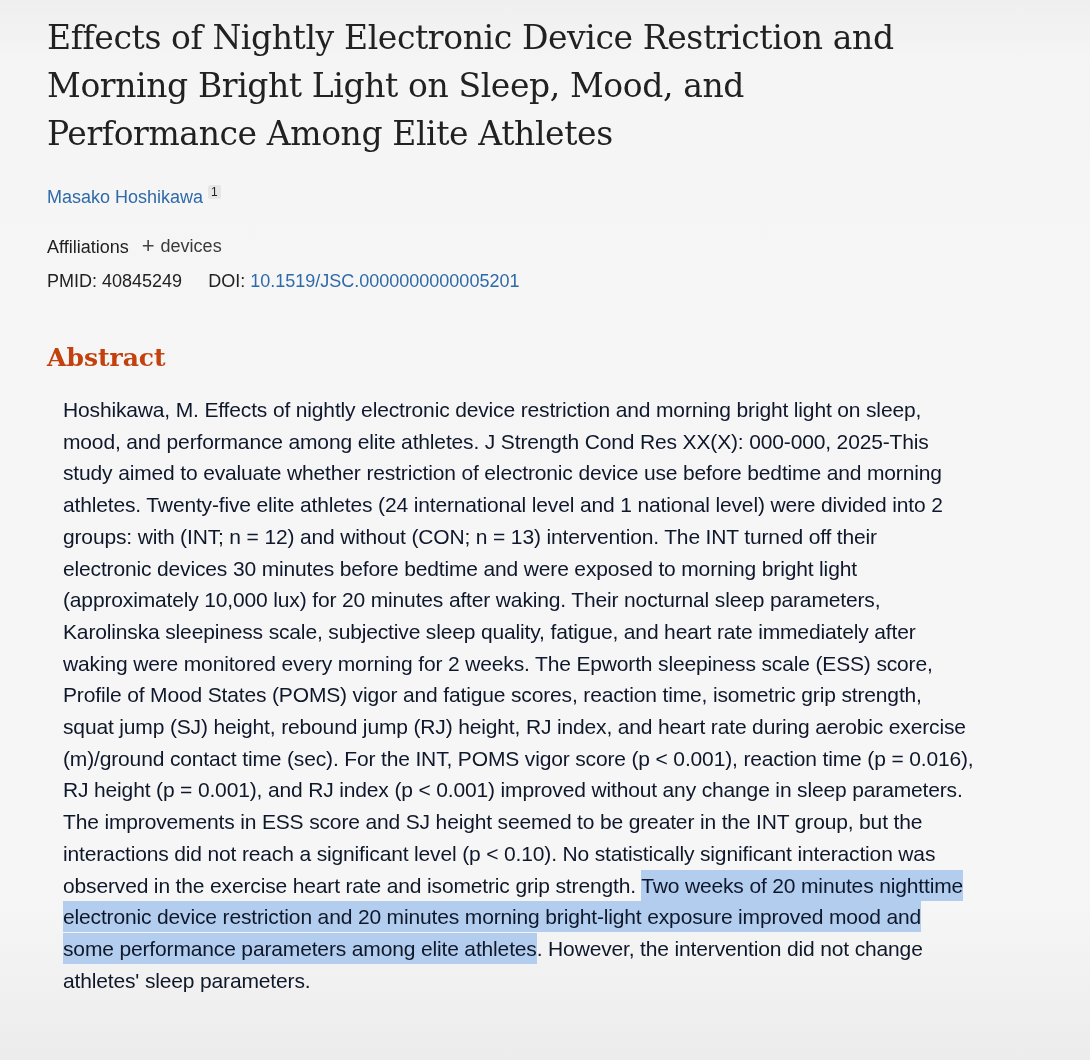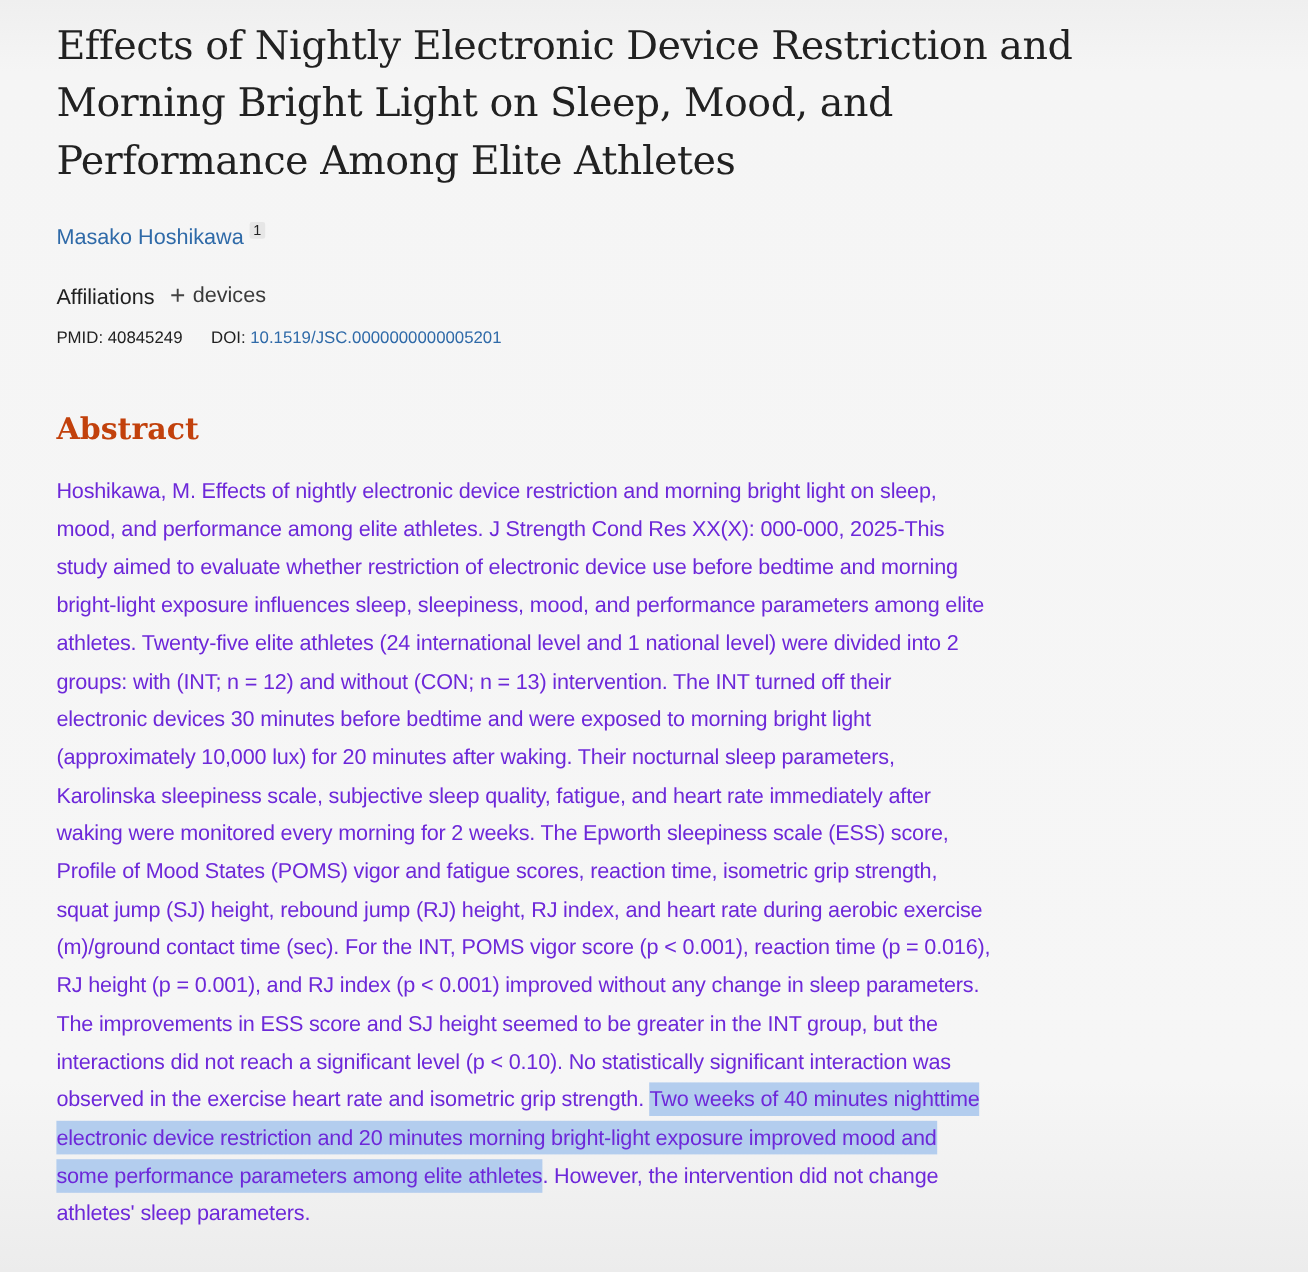--- a/index.html
+++ b/index.html
@@ -81,45 +81,45 @@
     font-size: 22px;
     line-height: 20px;
     margin-right: 6px;
     color: #444;
     font-weight: normal;
   }
   .ids {
     position: absolute;
     top: 268px;
     left: 0;
-    font-size: 14px;
+    font-size: 18px;
     line-height: 26px;
     white-space: nowrap;
   }
   .ids .gap { display: inline-block; width: 16px; }
   .doi-link { color: #2f6aa8; text-decoration: none; }
   .abstract-h {
     position: absolute;
     top: 340px;
     left: 0;
     margin: 0;
     font-family: "DejaVu Serif", "Liberation Serif", serif;
     font-weight: bold;
     font-size: 25px;
     line-height: 36px;
     color: #c2410c;
   }
   .abstract {
     position: absolute;
     top: 394px;
-    left: 0;
+    left: 16px;
     width: 1000px;
-    font-size: 18px;
+    font-size: 21px;
     line-height: 31.7px;
-    color: #6d28d9;
+    color: #0f172a;
     letter-spacing: -0.15px;
   }
   .abstract .aline {
     display: block;
     white-space: nowrap;
   }
   .hl {
     background: #b3cdee;
     padding: 4px 0 4px 0;
   }
@@ -154,32 +154,31 @@
     <span>DOI:</span>
     <a class="doi-link">10.1519/JSC.0000000000005201</a>
   </div>
 
   <h2 class="abstract-h">Abstract</h2>
 
   <div class="abstract">
     <span class="aline">Hoshikawa, M. Effects of nightly electronic device restriction and morning bright light on sleep,</span>
     <span class="aline">mood, and performance among elite athletes. J Strength Cond Res XX(X): 000-000, 2025-This</span>
     <span class="aline">study aimed to evaluate whether restriction of electronic device use before bedtime and morning</span>
-    <span class="aline">bright-light exposure influences sleep, sleepiness, mood, and performance parameters among elite</span>
     <span class="aline">athletes. Twenty-five elite athletes (24 international level and 1 national level) were divided into 2</span>
     <span class="aline">groups: with (INT; n = 12) and without (CON; n = 13) intervention. The INT turned off their</span>
     <span class="aline">electronic devices 30 minutes before bedtime and were exposed to morning bright light</span>
     <span class="aline">(approximately 10,000 lux) for 20 minutes after waking. Their nocturnal sleep parameters,</span>
     <span class="aline">Karolinska sleepiness scale, subjective sleep quality, fatigue, and heart rate immediately after</span>
     <span class="aline">waking were monitored every morning for 2 weeks. The Epworth sleepiness scale (ESS) score,</span>
     <span class="aline">Profile of Mood States (POMS) vigor and fatigue scores, reaction time, isometric grip strength,</span>
     <span class="aline">squat jump (SJ) height, rebound jump (RJ) height, RJ index, and heart rate during aerobic exercise</span>
     <span class="aline">(m)/ground contact time (sec). For the INT, POMS vigor score (p &lt; 0.001), reaction time (p = 0.016),</span>
     <span class="aline">RJ height (p = 0.001), and RJ index (p &lt; 0.001) improved without any change in sleep parameters.</span>
     <span class="aline">The improvements in ESS score and SJ height seemed to be greater in the INT group, but the</span>
     <span class="aline">interactions did not reach a significant level (p &lt; 0.10). No statistically significant interaction was</span>
-    <span class="aline"><span>observed in the exercise heart rate and isometric grip strength. </span><span class="hl">Two weeks of 40 minutes nighttime</span><span></span></span>
+    <span class="aline"><span>observed in the exercise heart rate and isometric grip strength. </span><span class="hl">Two weeks of 20 minutes nighttime</span><span></span></span>
     <span class="aline"><span></span><span class="hl">electronic device restriction and 20 minutes morning bright-light exposure improved mood and</span><span></span></span>
     <span class="aline"><span></span><span class="hl">some performance parameters among elite athletes</span><span>. However, the intervention did not change</span></span>
     <span class="aline">athletes' sleep parameters.</span>
   </div>
 
 </div>
 
 </body></html>

